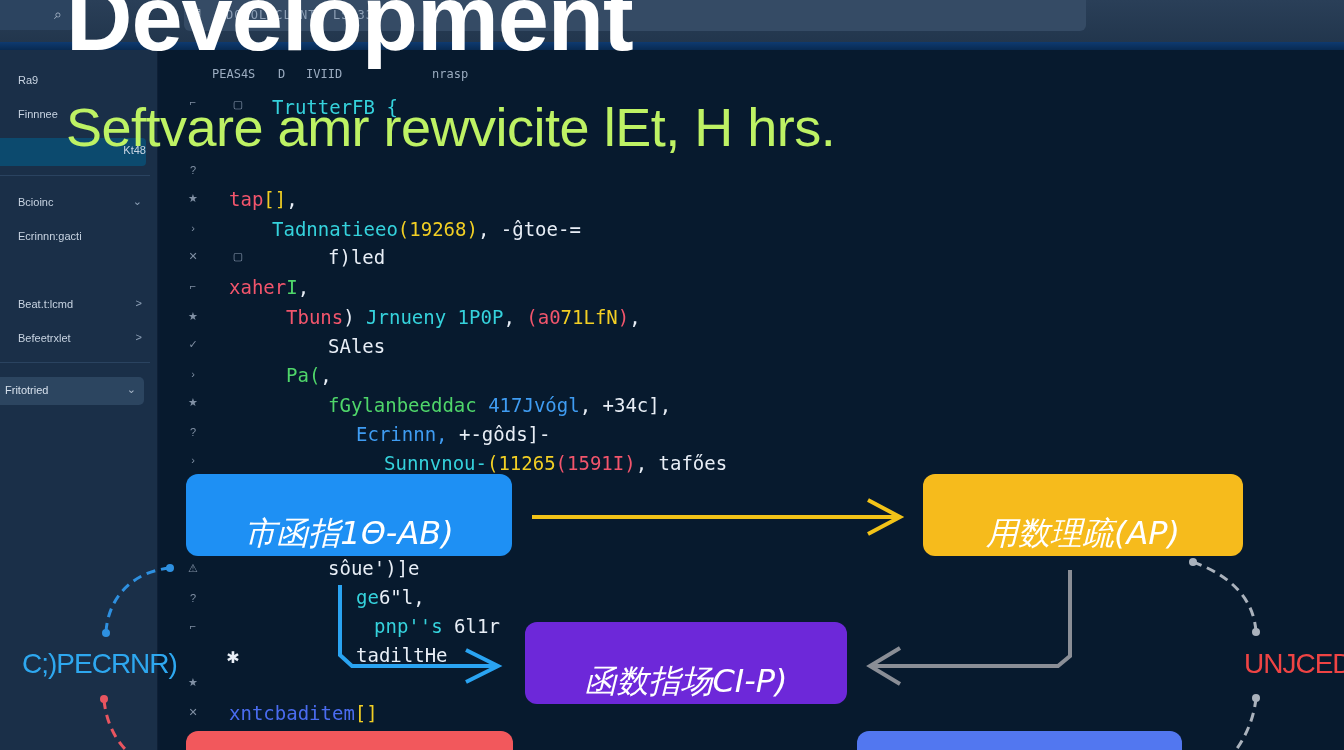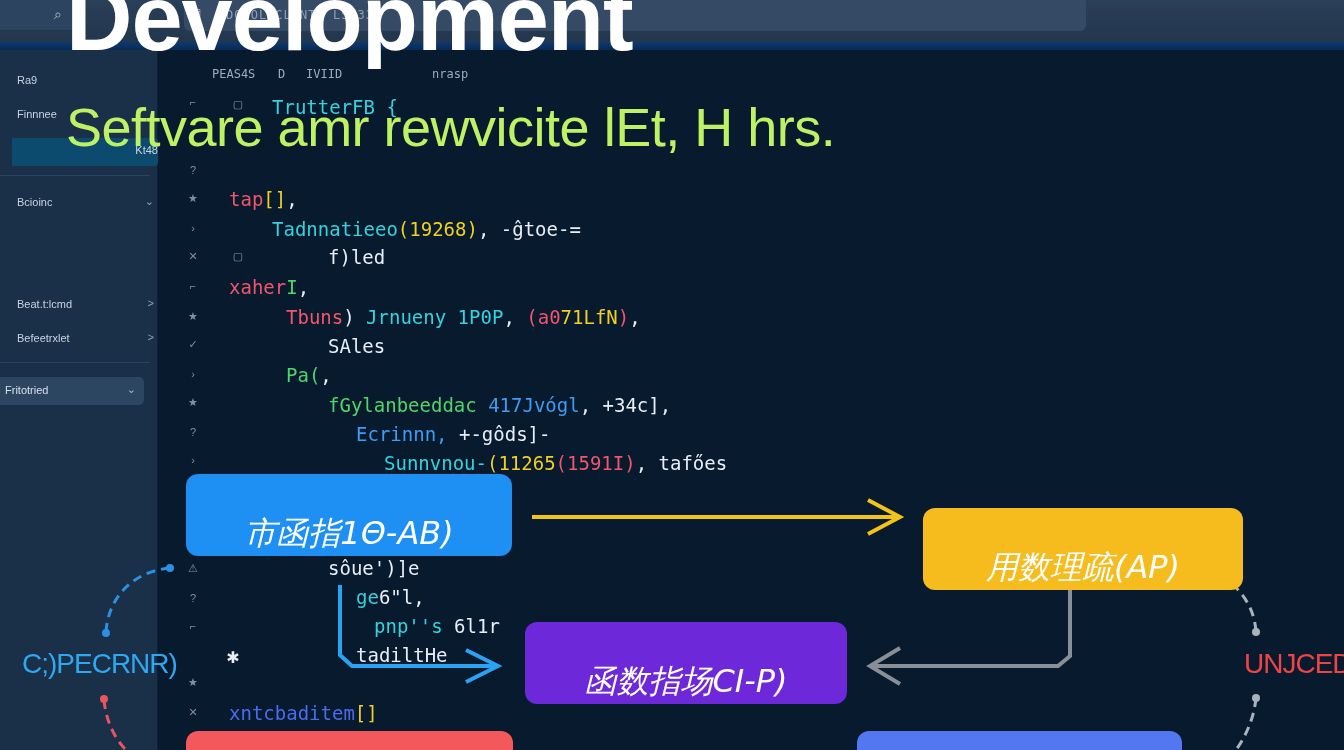--- a/index.html
+++ b/index.html
@@ -34,21 +34,21 @@
     background: linear-gradient(#0e3a70, #082a52);
   }
   
   .sidebar {
     position: absolute; left: 0; top: 50px; width: 158px; height: 700px;
     background: #1a2f48;
     border-right: 1px solid #0f2036;
   }
   .sb-item {
     position: absolute; left: 0; width: 146px; height: 28px;
-    font-size: 11px; color: #c8d4e2; padding: 6px 0 0 5px; margin-left: 12px;
+    font-size: 11px; color: #c8d4e2; padding: 6px 0 0 18px;
   }
   .sb-item .chev { position: absolute; right: 4px; top: 5px; font-size: 11px; color: #8fa2b8; }
   .sb-item.active { background: #0c4a6e; border-radius: 0 4px 4px 0; text-align: right; }
   .sb-divider { position: absolute; left: 0; width: 150px; height: 1px; background: #2a4360; }
   .sb-dropdown {
     position: absolute; left: 0; top: 327px; width: 144px; height: 28px;
     background: #2c4560; border-radius: 0 5px 5px 0; font-size: 11px; color: #d6e0ec;
     padding: 7px 0 0 5px;
   }
   .sb-dropdown .chev { position: absolute; right: 8px; top: 6px; font-size: 11px; color: #a8b6c8; }
@@ -84,21 +84,21 @@
     letter-spacing: -0.5px;
   }
   
   .node {
     position: absolute; border-radius: 12px; color: #ffffff; font-size: 32px;
     display: flex; align-items: flex-end; justify-content: center;
     font-family: "DejaVu Sans", sans-serif;
     font-style: italic;
   }
   .node-a { left: 186px; top: 474px; width: 326px; height: 82px; background: #1e90f4; }
-  .node-b { left: 923px; top: 474px; width: 320px; height: 82px; background: #f6bb1c; margin-top: 34px; }
+  .node-b { left: 923px; top: 474px; width: 320px; height: 82px; background: #f6bb1c; }
   .node-c { left: 525px; top: 622px; width: 322px; height: 82px; background: #6d28d9; }
   .node-d { left: 186px; top: 731px; width: 327px; height: 40px; background: #f2585c; }
   .node-e { left: 857px; top: 731px; width: 325px; height: 40px; background: #5277f0; }
   .side-label {
     position: absolute; font-size: 28px; letter-spacing: -1px;
   }
   svg.connectors { position: absolute; left: 0; top: 0; }
 </style>
 </head>
 <body>
@@ -113,20 +113,21 @@
   </div>
 </div>
 <div class="accent-line"></div>
 
 <div class="sidebar">
   <div class="sb-item" style="top:18px"><span>Ra9</span></div>
   <div class="sb-item" style="top:52px"><span>Finnnee</span></div>
   <div class="sb-item active" style="top:88px"><span>Kt48</span></div>
   <div class="sb-divider" style="top:125px"></div>
   <div class="sb-item" style="top:140px"><span>Bcioinc</span><span class="chev">⌄</span></div>
+  <div class="sb-item" style="top:174px"><span>Ecrinnn:gacti</span></div>
   <div class="sb-item" style="top:242px"><span>Beat.t:lcmd</span><span class="chev">&gt;</span></div>
   <div class="sb-item" style="top:276px"><span>Befeetrxlet</span><span class="chev">&gt;</span></div>
   <div class="sb-divider" style="top:312px"></div>
   <div class="sb-dropdown">
     <span>Fritotried</span>
     <span class="chev">⌄</span>
   </div>
 </div>
 
 <div class="code"></div>

